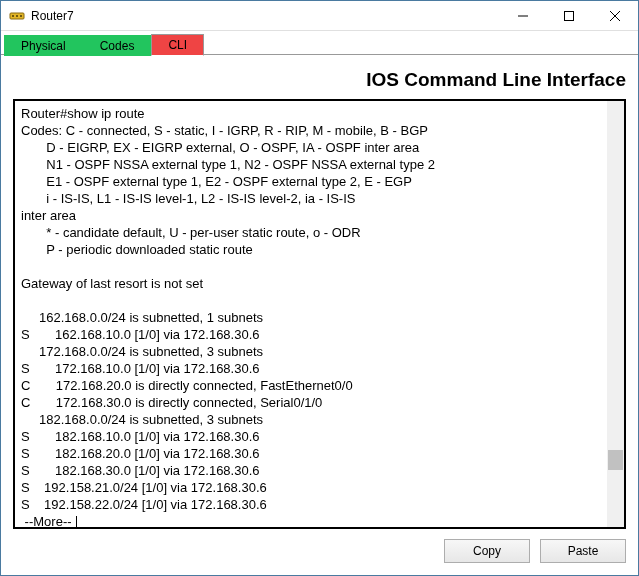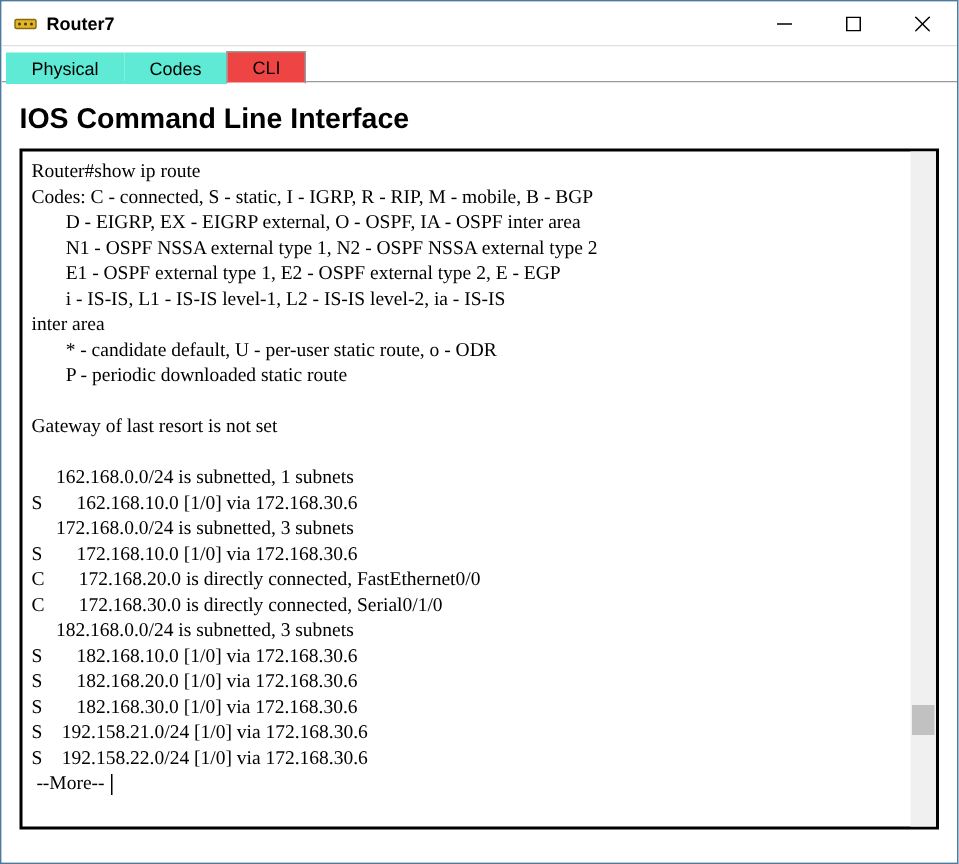--- a/index.html
+++ b/index.html
@@ -23,81 +23,80 @@
   }
   .titlebar .icon {
     width: 16px; height: 16px;
     margin-left: 8px; margin-right: 6px;
     display: inline-block;
   }
   .titlebar .title {
     flex: 1;
     font-size: 12px;
     color: #000;
-    font-weight: bold;
   }
   .winbtn {
     width: 46px; height: 30px;
     display: flex; align-items: center; justify-content: center;
     color: #333;
     cursor: default;
   }
   .tabs {
     display: flex;
     align-items: flex-end;
     padding-left: 3px;
     height: 24px;
     background: #fff;
   }
   .tab {
     padding: 3px 16px 3px 16px;
     font-size: 12px;
     color: #000;
     border: 1px solid transparent;
     border-bottom: none;
-    background: #5eead4;
+    background: #22c55e;
     position: relative;
     top: 1px;
   }
   .tab.active {
     border: 1px solid #999;
     border-bottom: 1px solid #fff;
     background: #ef4444;
   }
   .tabline {
     border-bottom: 1px solid #999;
     margin-top: -1px;
   }
   .panel {
     padding: 8px 12px 12px 12px;
     display: flex;
     flex-direction: column;
     height: calc(576px - 30px - 24px - 2px);
     background: #fff;
   }
   h2.panel-title {
-    text-align: left;
+    text-align: right;
     font-size: 19px;
     font-weight: 600;
     margin: 6px 0 8px 0;
     color: #000;
     font-family: "Segoe UI", Tahoma, sans-serif;
   }
   .terminal-wrap {
     position: relative;
     flex: 1;
     min-height: 0;
   }
   .terminal {
     width: 100%;
     height: 100%;
     border: 2px solid #000;
     background: #fff;
     padding: 4px 6px;
-    font-family: Liberation Serif, serif;
+    font-family: Liberation Sans, sans-serif;
     font-size: 13px;
     line-height: 17px;
     white-space: pre;
     overflow: hidden;
     color: #000;
   }
   .scrollbar {
     position: absolute;
     right: 2px; top: 2px; bottom: 2px;
     width: 17px;
@@ -199,14 +198,16 @@
 <span>S       182.168.30.0 [1/0] via 172.168.30.6</span>
 <span>S    192.158.21.0/24 [1/0] via 172.168.30.6</span>
 <span>S    192.158.22.0/24 [1/0] via 172.168.30.6</span>
 <span> --More-- </span><span class="cursor"></span></div>
     <div class="scrollbar">
       <div class="thumb"></div>
     </div>
   </div>
 
   <div class="buttons">
+    <div class="btn">Copy</div>
+    <div class="btn">Paste</div>
   </div>
 </div>
 
 </body></html>

